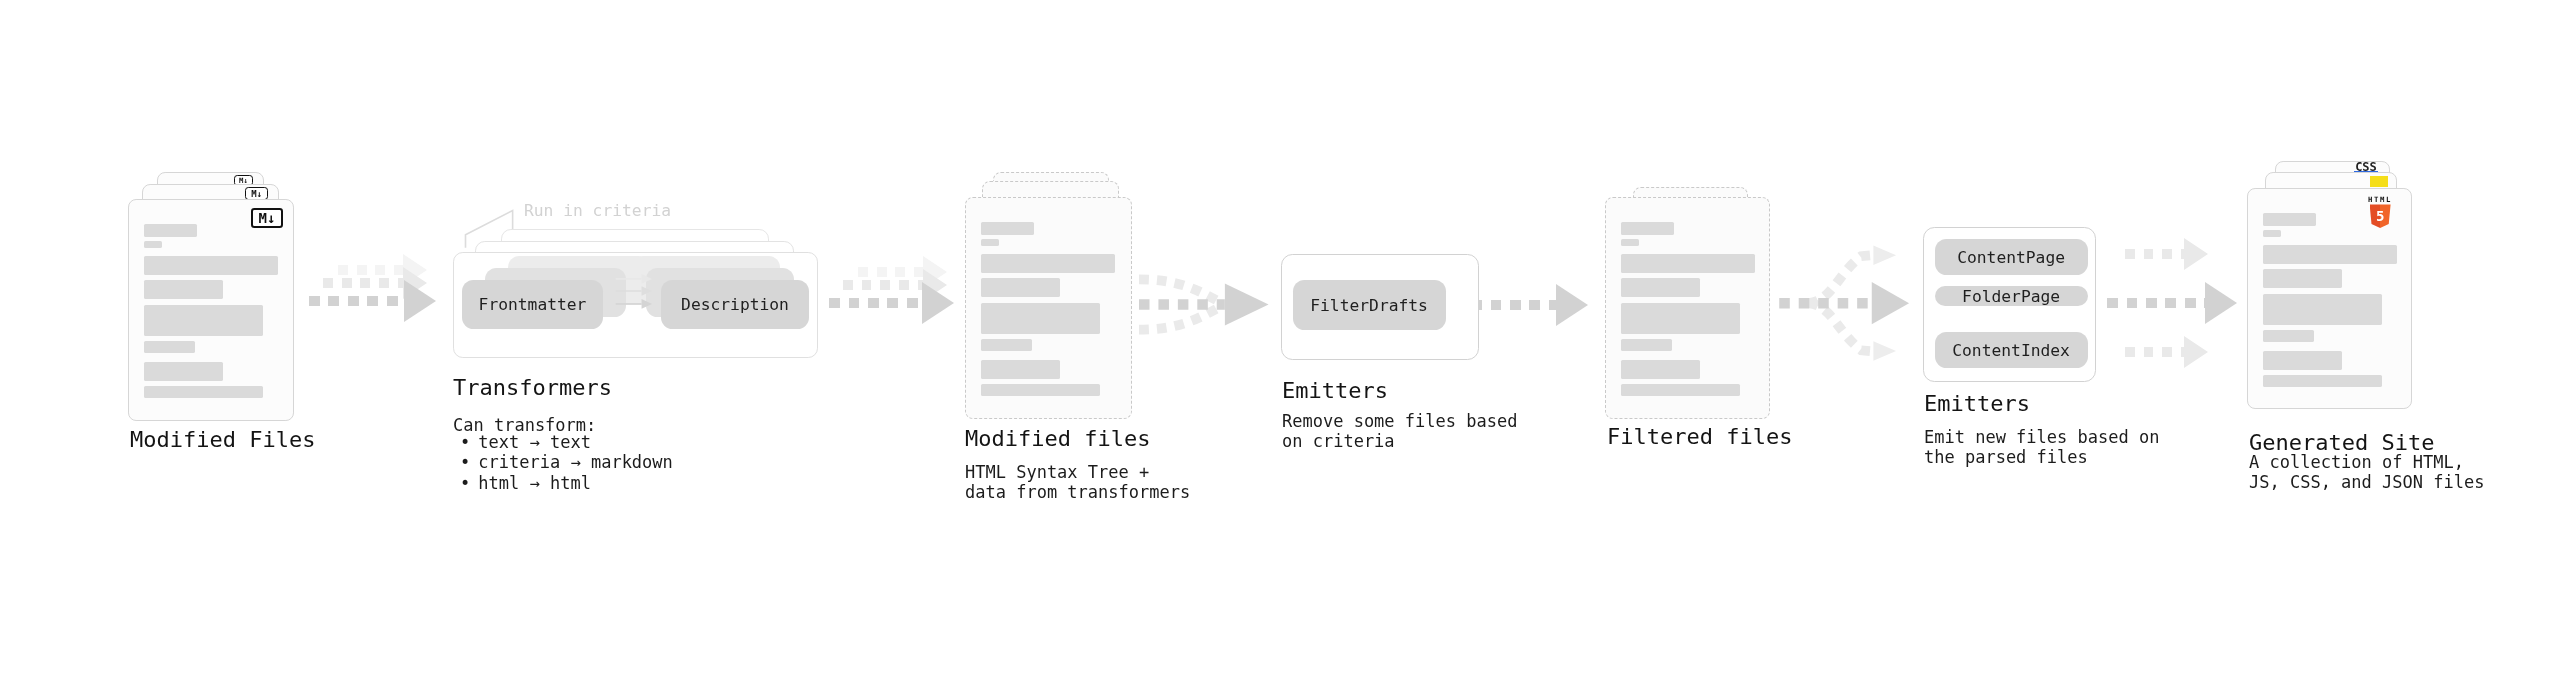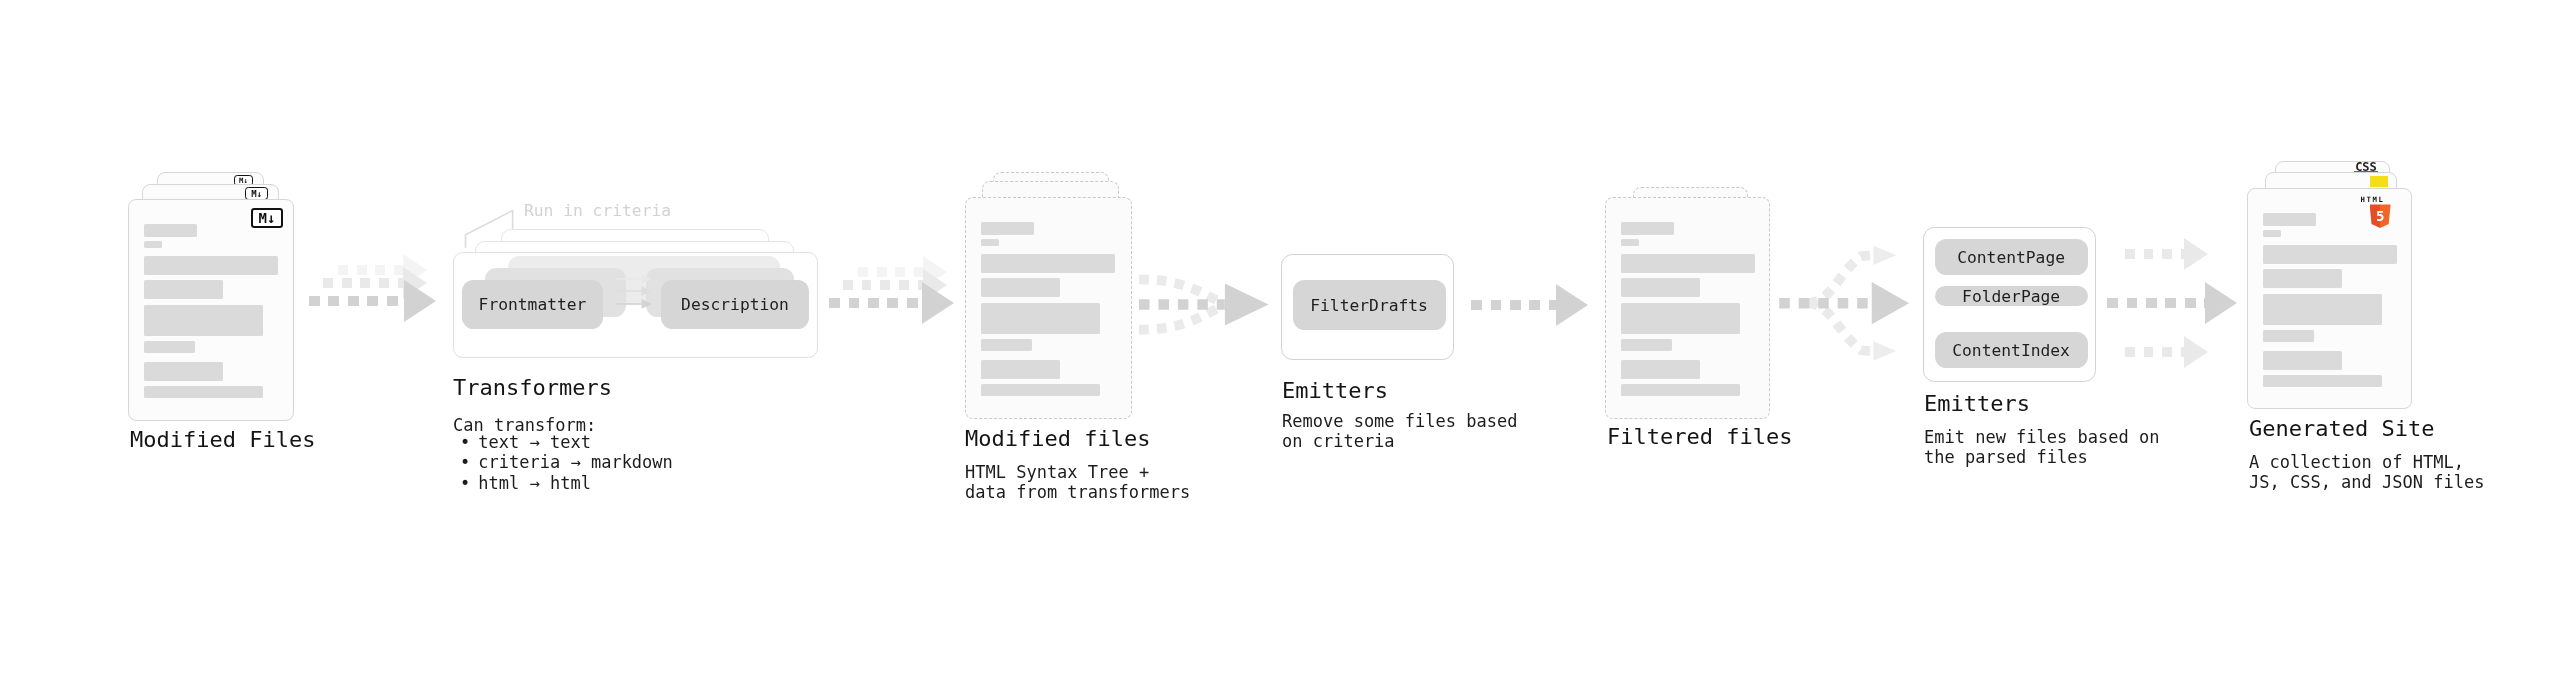--- a/index.html
+++ b/index.html
@@ -19,21 +19,21 @@
   .b6{top:141px;width:51px;height:12.2px}
   .b7{top:162px;width:79px;height:18.7px}
   .b8{top:186px;width:119px;height:12.2px}
   
   .md-icon{position:absolute;right:9.8px;top:8.1px;width:32.5px;height:20.3px;border:2.4px solid #111;
     border-radius:3.3px;background:#fff;display:flex;align-items:center;justify-content:center;
     font-weight:bold;font-size:14px;color:#111;box-sizing:border-box;}
   .md-icon.small{top:2.4px;width:23px;height:13px;border-width:1.6px;font-size:9px;}
   .md-icon.tiny{top:2.4px;width:19.5px;height:10.6px;border-width:1.6px;font-size:7.3px;}
   
-  .html5-badge{position:absolute;right:11.4px;top:6.5px;width:39px;text-align:left;}
+  .html5-badge{position:absolute;right:11.4px;top:6.5px;width:39px;text-align:center;}
   .html5-word{font-size:7.3px;font-weight:bold;letter-spacing:1.6px;color:#111;line-height:8.1px;}
   .html5-shield{margin:0.8px auto 0;width:21px;height:23.6px;
     background:linear-gradient(90deg,#e44d26 0 50%,#f16529 50% 100%);
     clip-path:polygon(0 0,100% 0,91% 83%,50% 100%,9% 83%);
     display:flex;align-items:center;justify-content:center;color:#fff;font-size:14px;font-weight:bold;}
   .js-badge{position:absolute;right:8.1px;top:3.3px;width:18px;height:10.6px;background:#f5de19;}
   .css-badge{position:absolute;right:11.4px;top:1.6px;font-size:12px;font-weight:bold;color:#222;
     border-bottom:3.3px solid #2d6ae3;line-height:7.3px;padding:0 0.8px;}
   
   .pill{position:absolute;background:#d6d6d6;border-radius:11.4px;display:flex;align-items:center;
@@ -212,21 +212,21 @@
       <div class="bar b6"></div>
       <div class="bar b7"></div>
       <div class="bar b8"></div>
     </div>
     <div class="stage-title" style="left:965px;top:427px">Modified files</div>
     <div class="stage-desc" style="left:965px;top:462px">HTML Syntax Tree +
 data from transformers</div>
   </div>
 
   <div>
-    <div class="plugin-box" style="left:1281px;top:254px;width:173px;height:106px">
+    <div class="plugin-box" style="left:1281px;top:254px;width:198px;height:106px">
       <div class="pill" style="left:10.6px;top:25px;width:153px;height:50px">FilterDrafts</div>
     </div>
     <div class="stage-title" style="left:1282px;top:379px">Emitters</div>
     <div class="stage-desc" style="left:1282px;top:411px">Remove some files based
 on criteria</div>
   </div>
 
   <div>
     <div class="file-card dashed" style="left:1633px;top:187px;width:115px;height:211px"></div>
     <div class="file-card dashed" style="left:1605px;top:197px;width:165px;height:222px">
@@ -267,19 +267,19 @@
       </div>
       <div class="bar b1"></div>
       <div class="bar b2"></div>
       <div class="bar b3"></div>
       <div class="bar b4"></div>
       <div class="bar b5"></div>
       <div class="bar b6"></div>
       <div class="bar b7"></div>
       <div class="bar b8"></div>
     </div>
-    <div class="stage-title" style="left:2249px;top:417px">Generated Site</div>
+    <div class="stage-title" style="left:2249px;top:431px">Generated Site</div>
     <div class="stage-desc desc-26" style="left:2249px;top:452px">A collection of HTML,
 JS, CSS, and JSON files</div>
   </div>
 
 </div>
 
 
 </body></html>

